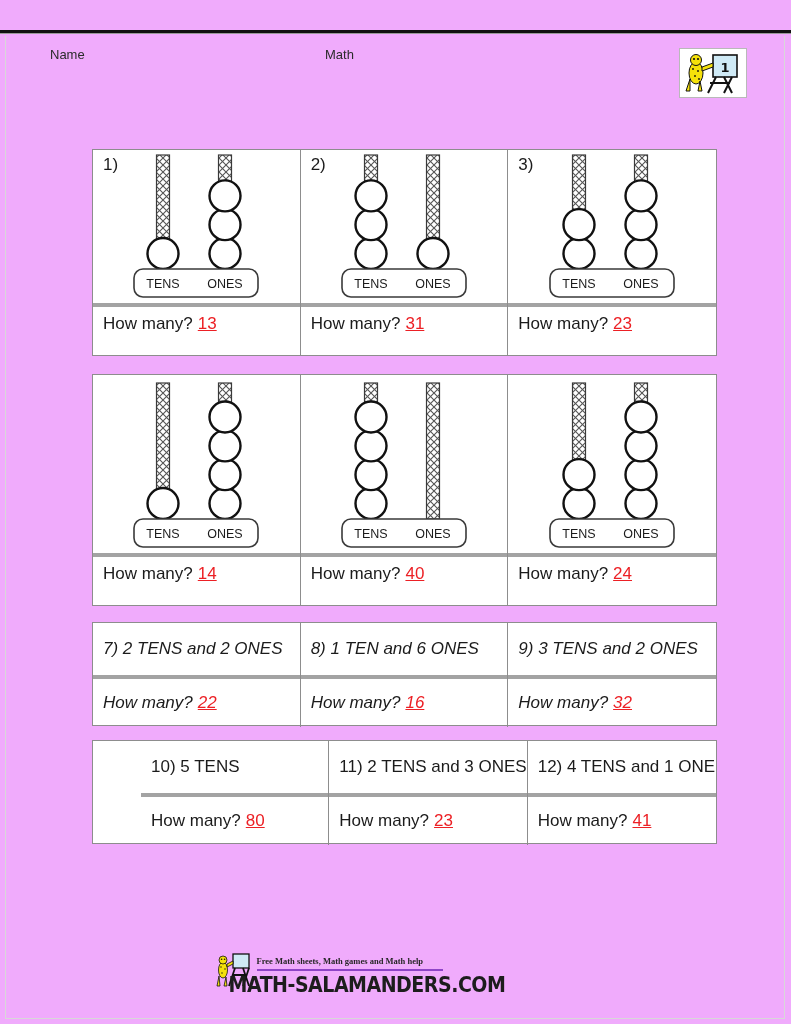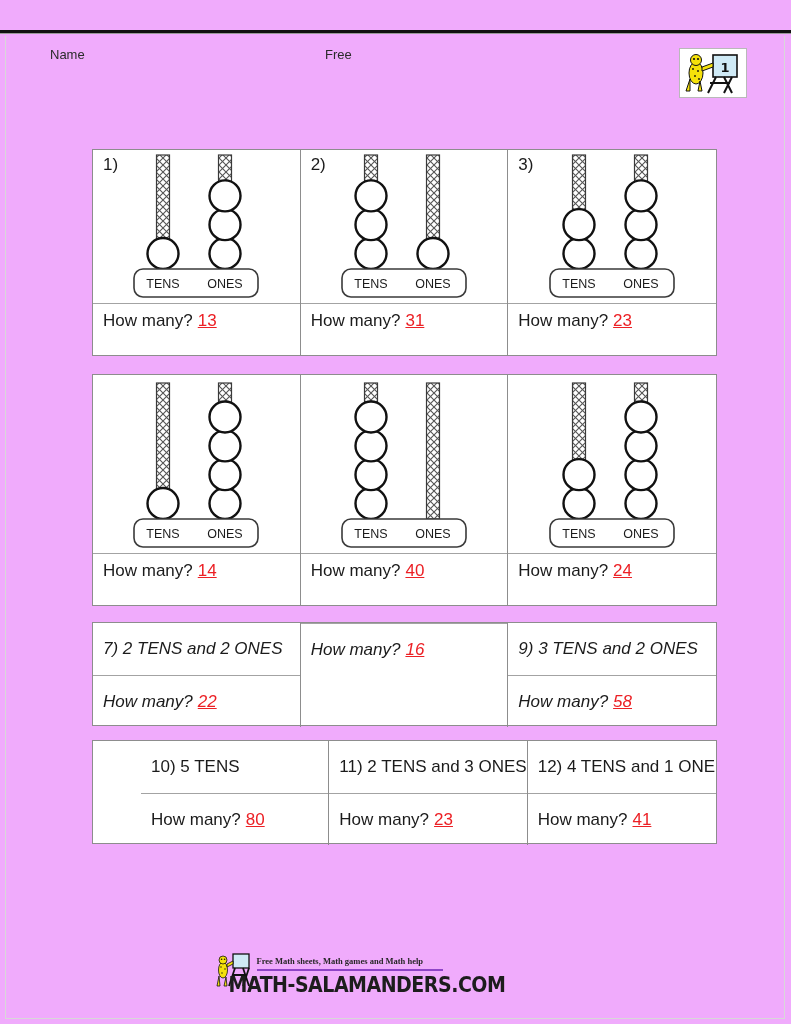--- a/index.html
+++ b/index.html
@@ -123,21 +123,21 @@
     flex: 1 1 auto;
     position: relative;
   }
   .abacus-area svg {
     position: absolute;
     left: 50%;
     transform: translateX(-50%);
     bottom: 4px;
   }
   .answer-row {
-    border-top: 1px solid #a3a3a3;
+    border-top: 4px solid #a3a3a3;
     box-sizing: border-box;
     height: 52px;
     display: flex;
     align-items: flex-start;
     padding: 7px 0 0 10px;
     font-size: 17px;
     color: #1b1b1b;
     white-space: nowrap;
   }
   .answer-val {
@@ -208,21 +208,21 @@
 </style>
 </head>
 <body>
 
 <div class="page">
 
   <div class="top-rule"></div>
   <div class="page-border"></div>
 
   <div class="hdr-name">Name</div>
-  <div class="hdr-date">Free</div>
+  <div class="hdr-date">Math</div>
 
   <div class="logo-box">
     <svg width="66" height="48" viewBox="0 0 66 48">
       <rect x="0" y="0" width="66" height="48" fill="#ffffff"></rect>
 
       <rect x="33" y="6" width="24" height="22" fill="#cfeaf6" stroke="#111" stroke-width="1.6"></rect>
       <text x="45" y="23" font-family="DejaVu Sans, sans-serif" font-size="13" font-weight="bold" fill="#111" text-anchor="middle">1</text>
 
       <path d="M36 28 L28 44 M44 28 L52 44 M52 28 L44 44 M30 34 L50 34" stroke="#111" stroke-width="2" fill="none"></path>
 
@@ -418,30 +418,31 @@
 
   <div class="grid" id="grid-c">
       <div class="cell">
         <div class="tq-row">7) 2 TENS and 2 ONES</div>
         <div class="answer-row" style="height: 52px; align-items: center; padding-top: 0px;">
           <span>How many?</span>
           <span class="answer-val" style="color: rgb(236, 32, 37);">22</span>
         </div>
       </div>
       <div class="cell">
+        <div class="tq-row">8) 1 TEN and 6 ONES</div>
         <div class="answer-row" style="height: 52px; align-items: center; padding-top: 0px;">
           <span>How many?</span>
           <span class="answer-val" style="color: rgb(236, 32, 37);">16</span>
         </div>
       </div>
       <div class="cell">
         <div class="tq-row">9) 3 TENS and 2 ONES</div>
         <div class="answer-row" style="height: 52px; align-items: center; padding-top: 0px;">
           <span>How many?</span>
-          <span class="answer-val" style="color: rgb(236, 32, 37);">58</span>
+          <span class="answer-val" style="color: rgb(236, 32, 37);">32</span>
         </div>
       </div>
     </div>
 
   <div class="grid" id="grid-d">
       <div class="cell">
         <div class="tq-row">10) 5 TENS</div>
         <div class="answer-row" style="height: 52px; align-items: center; padding-top: 0px;">
           <span>How many?</span>
           <span class="answer-val" style="color: rgb(236, 32, 37);">80</span>

